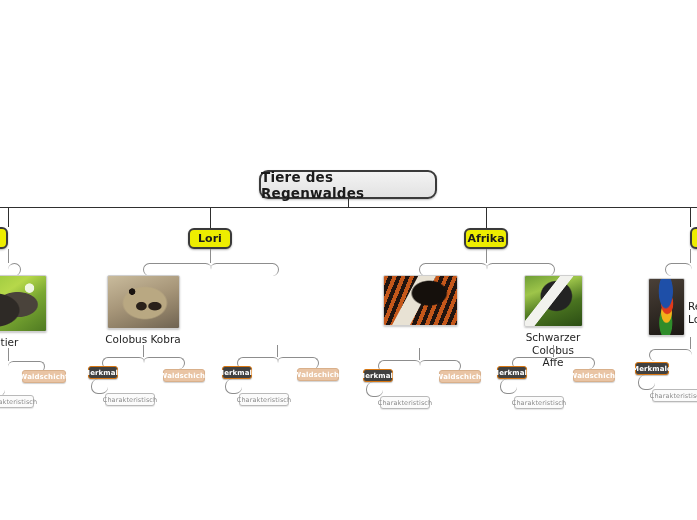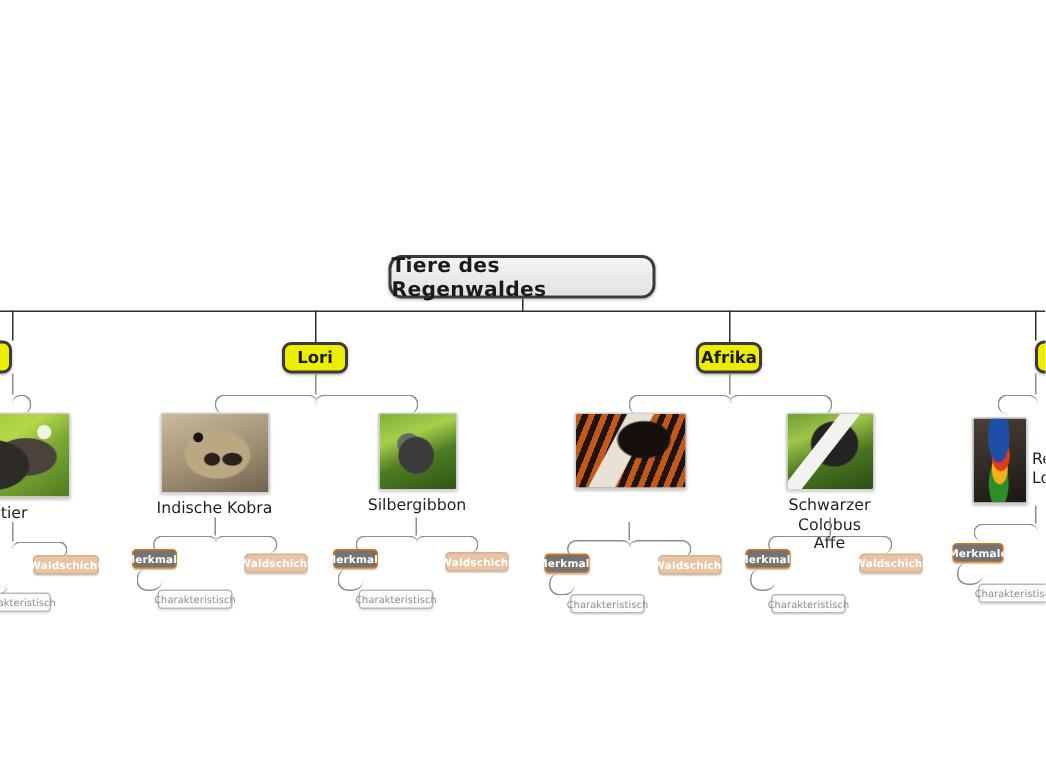--- a/index.html
+++ b/index.html
@@ -73,21 +73,21 @@
     position:absolute;
     box-sizing:border-box;
     border-radius:3px;
     font-size:7px;
     font-weight:bold;
     display:flex;align-items:center;justify-content:center;
     letter-spacing:.1px;
     height:13px;
   }
   .tag.merkmale{
-    background:#737373;border:1px solid #d87712;color:#ffffff;
+    background:#404040;border:1px solid #d87712;color:#ffffff;
     box-shadow:0 1px 1px rgba(0,0,0,.25);
   }
   .tag.wald{
     background:#e9c4a4;border:1px solid #d9b08b;color:#ffffff;
     box-shadow:0 1px 1px rgba(0,0,0,.18);
   }
   .tag.charakt{
     background:#fbfbfb;border:1px solid #b9b9b9;color:#8c8c8c;
     font-weight:normal;font-size:6.5px;
     box-shadow:0 1px 1px rgba(0,0,0,.10);
@@ -160,44 +160,36 @@
   </div>
 
   <div class="animal" style="left:98px;top:275px;width:90px;">
     <div class="thumb" style="width:71px;height:52px;
          background-image:
            radial-gradient(circle at 34% 30%, #1a1410 0 5%, rgba(26,20,16,0) 6%),
            radial-gradient(ellipse at 47% 58%, #2a211a 0 9%, rgba(42,33,26,0) 11%),
            radial-gradient(ellipse at 66% 58%, #2a211a 0 9%, rgba(42,33,26,0) 11%),
            radial-gradient(ellipse at 52% 52%, #b9a882 0 40%, rgba(185,168,130,0) 44%),
            linear-gradient(160deg,#c9bb9c 0%,#a8977a 45%,#8e7f66 72%,#6f6352 100%);"></div>
-    <div class="caption">Indische Kobra</div>
+    <div class="caption">Colobus Kobra</div>
   </div>
   <div class="ln vl" style="left:143px;top:345px;height:12px;"></div>
   <div class="elbow tl" style="left:102px;top:357px;width:42px;height:11px;"></div>
   <div class="elbow tr" style="left:143px;top:357px;width:41px;height:11px;"></div>
   <div class="tag merkmale" style="left:88px;top:366px;width:30px;">
     <span>Merkmale</span>
   </div>
   <div class="tag wald" style="left:163px;top:369px;width:42px;">
     <span>Waldschicht</span>
   </div>
   <div class="elbow bl" style="left:91px;top:379px;width:16px;height:14px;"></div>
   <div class="tag charakt" style="left:105px;top:393px;width:50px;">
     <span>Charakteristisch</span>
   </div>
 
-  <div class="animal" style="left:238px;top:275px;width:80px;">
-    <div class="thumb" style="width:51px;height:50px;
-         background-image:
-           radial-gradient(ellipse at 48% 55%, #3b3b3b 0 30%, rgba(59,59,59,0) 33%),
-           radial-gradient(ellipse at 38% 40%, #6a6a66 0 16%, rgba(106,106,102,0) 18%),
-           linear-gradient(160deg,#7fb03a 0%,#a6cf4a 30%,#4f7c22 58%,#2f5416 100%);"></div>
-    <div class="caption">Silbergibbon</div>
-  </div>
   <div class="ln vl" style="left:277px;top:345px;height:12px;"></div>
   <div class="elbow tl" style="left:237px;top:357px;width:41px;height:11px;"></div>
   <div class="elbow tr" style="left:277px;top:357px;width:41px;height:11px;"></div>
   <div class="tag merkmale" style="left:222px;top:366px;width:30px;">
     <span>Merkmale</span>
   </div>
   <div class="tag wald" style="left:297px;top:368px;width:42px;">
     <span>Waldschicht</span>
   </div>
   <div class="elbow bl" style="left:225px;top:379px;width:16px;height:14px;"></div>

